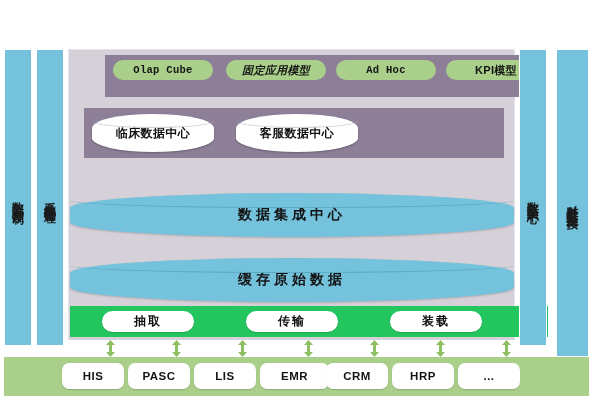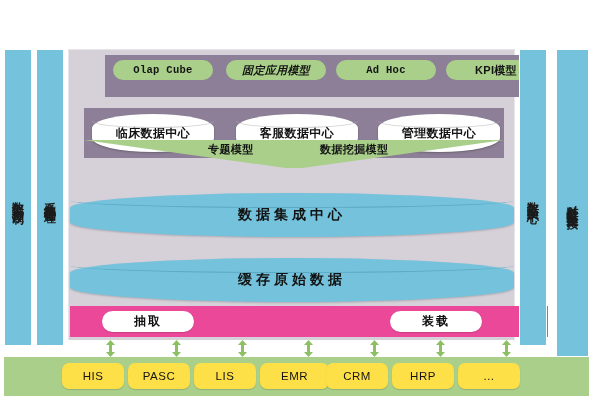--- a/index.html
+++ b/index.html
@@ -145,21 +145,21 @@
   }
   #updir .lbl{
     position:absolute;left:52px;top:0px;
     font-size:9.5px;font-weight:bold;color:#141414;
     line-height:11px;
   }
 
   
   #etl-band{
     left:70px;top:306px;width:478px;height:31px;
-    background:#ec4899;
+    background:#22c55e;
   }
   .etl-pill{
     top:5px;height:21px;
     background:#ffffff;
     border-radius:11px;
     font-size:12px;font-weight:bold;color:#101010;
     letter-spacing:2px;
     box-shadow:0 1px 1px rgba(0,0,0,.15);
   }
 
@@ -173,23 +173,23 @@
   }
   .dbl-arrow svg{display:block;}
 
   
   #source-band{
     left:4px;top:357px;width:585px;height:39px;
     background:#a9cf8a;
   }
   .src-pill{
     top:6px;height:26px;
-    background:#fde047;
+    background:#ffffff;
     border-radius:7px;
-    font-size:11.5px;font-weight:normal;color:#141414;
+    font-size:11.5px;font-weight:bold;color:#141414;
     letter-spacing:.5px;
     box-shadow:0 1px 1px rgba(0,0,0,.15);
   }
 </style>
 </head>
 <body>
 
 <div id="stage">
 
 
@@ -217,44 +217,39 @@
     </div>
   </div>
 
   <div id="dc-band" class="abs">
     <div class="cyl dc-cyl" style="left:8px;width:122px;">
       <span class="cyl-label">临床数据中心</span>
     </div>
     <div class="cyl dc-cyl" style="left:152px;width:122px;">
       <span class="cyl-label">客服数据中心</span>
     </div>
-    <div class="cyl dc-cyl" style="left:294px;width:122px;">
-      <span class="cyl-label">管理数据中心</span>
-    </div>
-  </div>
-
-  <div id="funnel" class="abs">
-    <div class="tri"></div>
-    <span class="funnel-label" style="left:124px;">专题模型</span>
-    <span class="funnel-label" style="left:236px;">数据挖掘模型</span>
-  </div>
+  </div>
+
 
   <div id="cyl-integration" class="abs big-cyl">
     <span class="cyl-label">数据集成中心</span>
   </div>
 
 
   <div id="cyl-cache" class="abs big-cyl">
     <span class="cyl-label">缓存原始数据</span>
   </div>
 
   <div id="etl-band" class="abs">
     <div class="abs etl-pill ctr" style="left:32px;width:92px;">
       <span>抽取</span>
     </div>
+    <div class="abs etl-pill ctr" style="left:176px;width:92px;">
+      <span>传输</span>
+    </div>
     <div class="abs etl-pill ctr" style="left:320px;width:92px;">
       <span>装载</span>
     </div>
   </div>
 
   <div id="arrow-gap" class="abs">
     <div class="dbl-arrow" style="left:38px;">
       <svg width="9" height="17" viewBox="0 0 9 17">
           <path d="M4.5 0 L9 5 L6 5 L6 12 L9 12 L4.5 17 L0 12 L3 12 L3 5 L0 5 Z" fill="#8cc063"></path>
         </svg>

